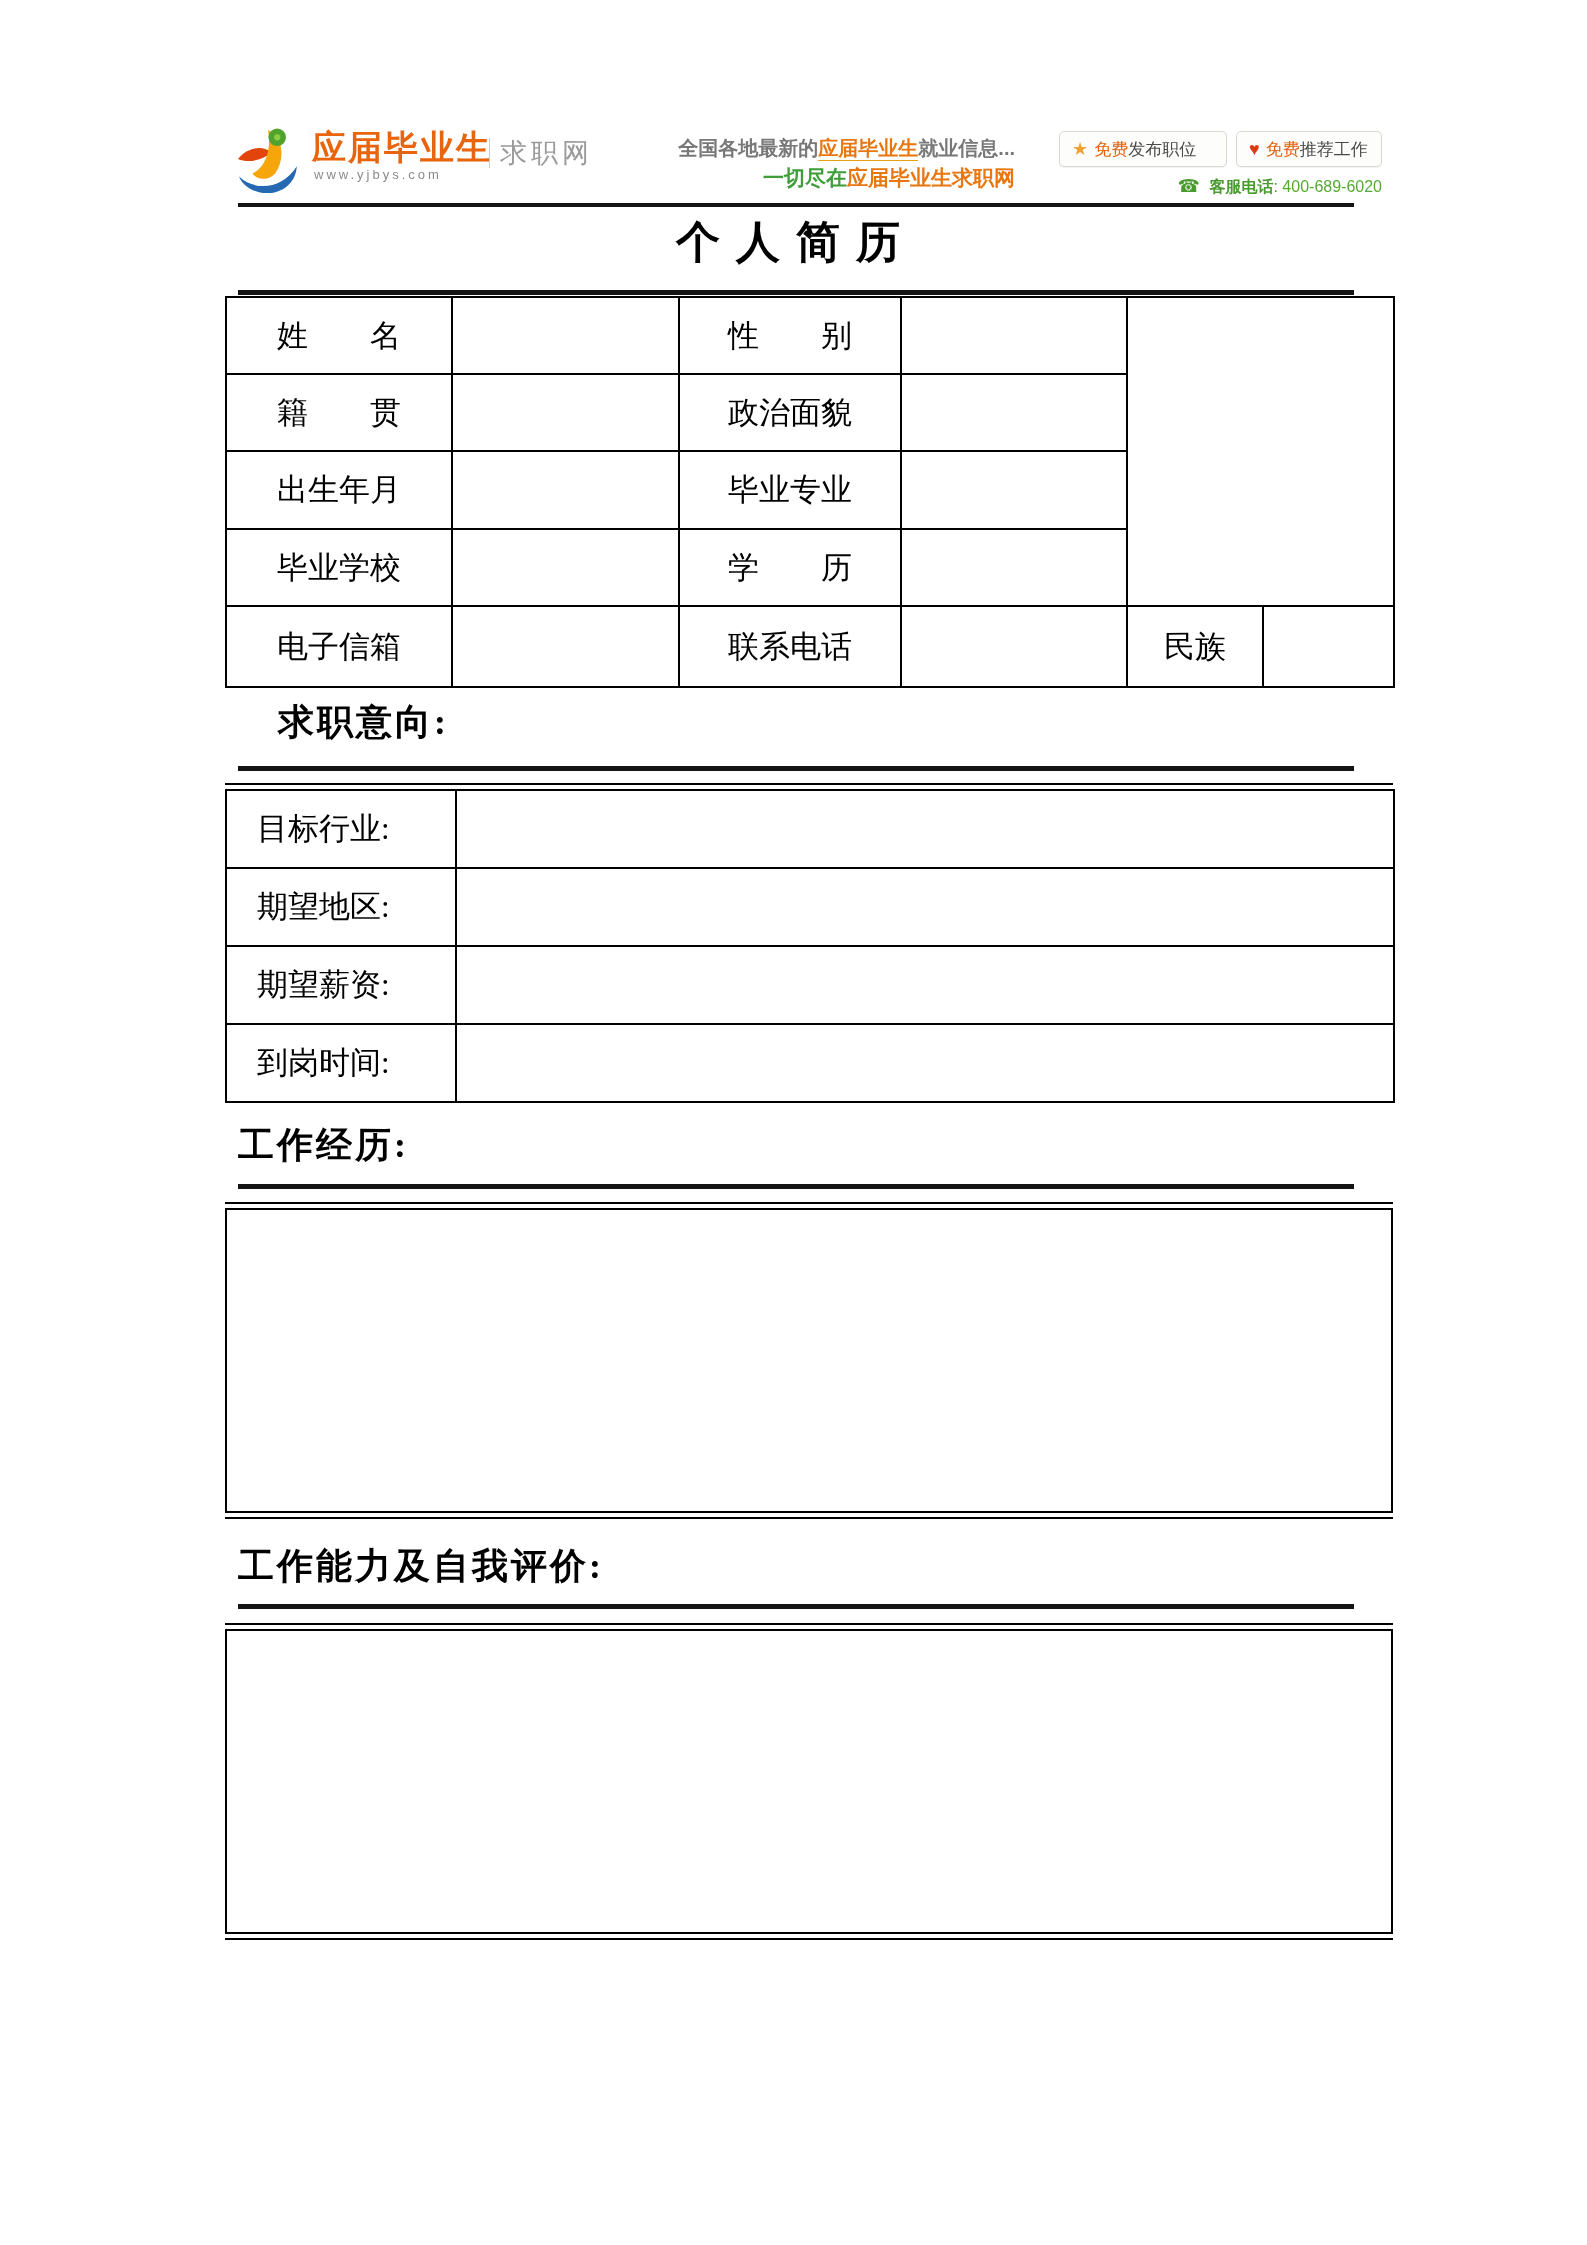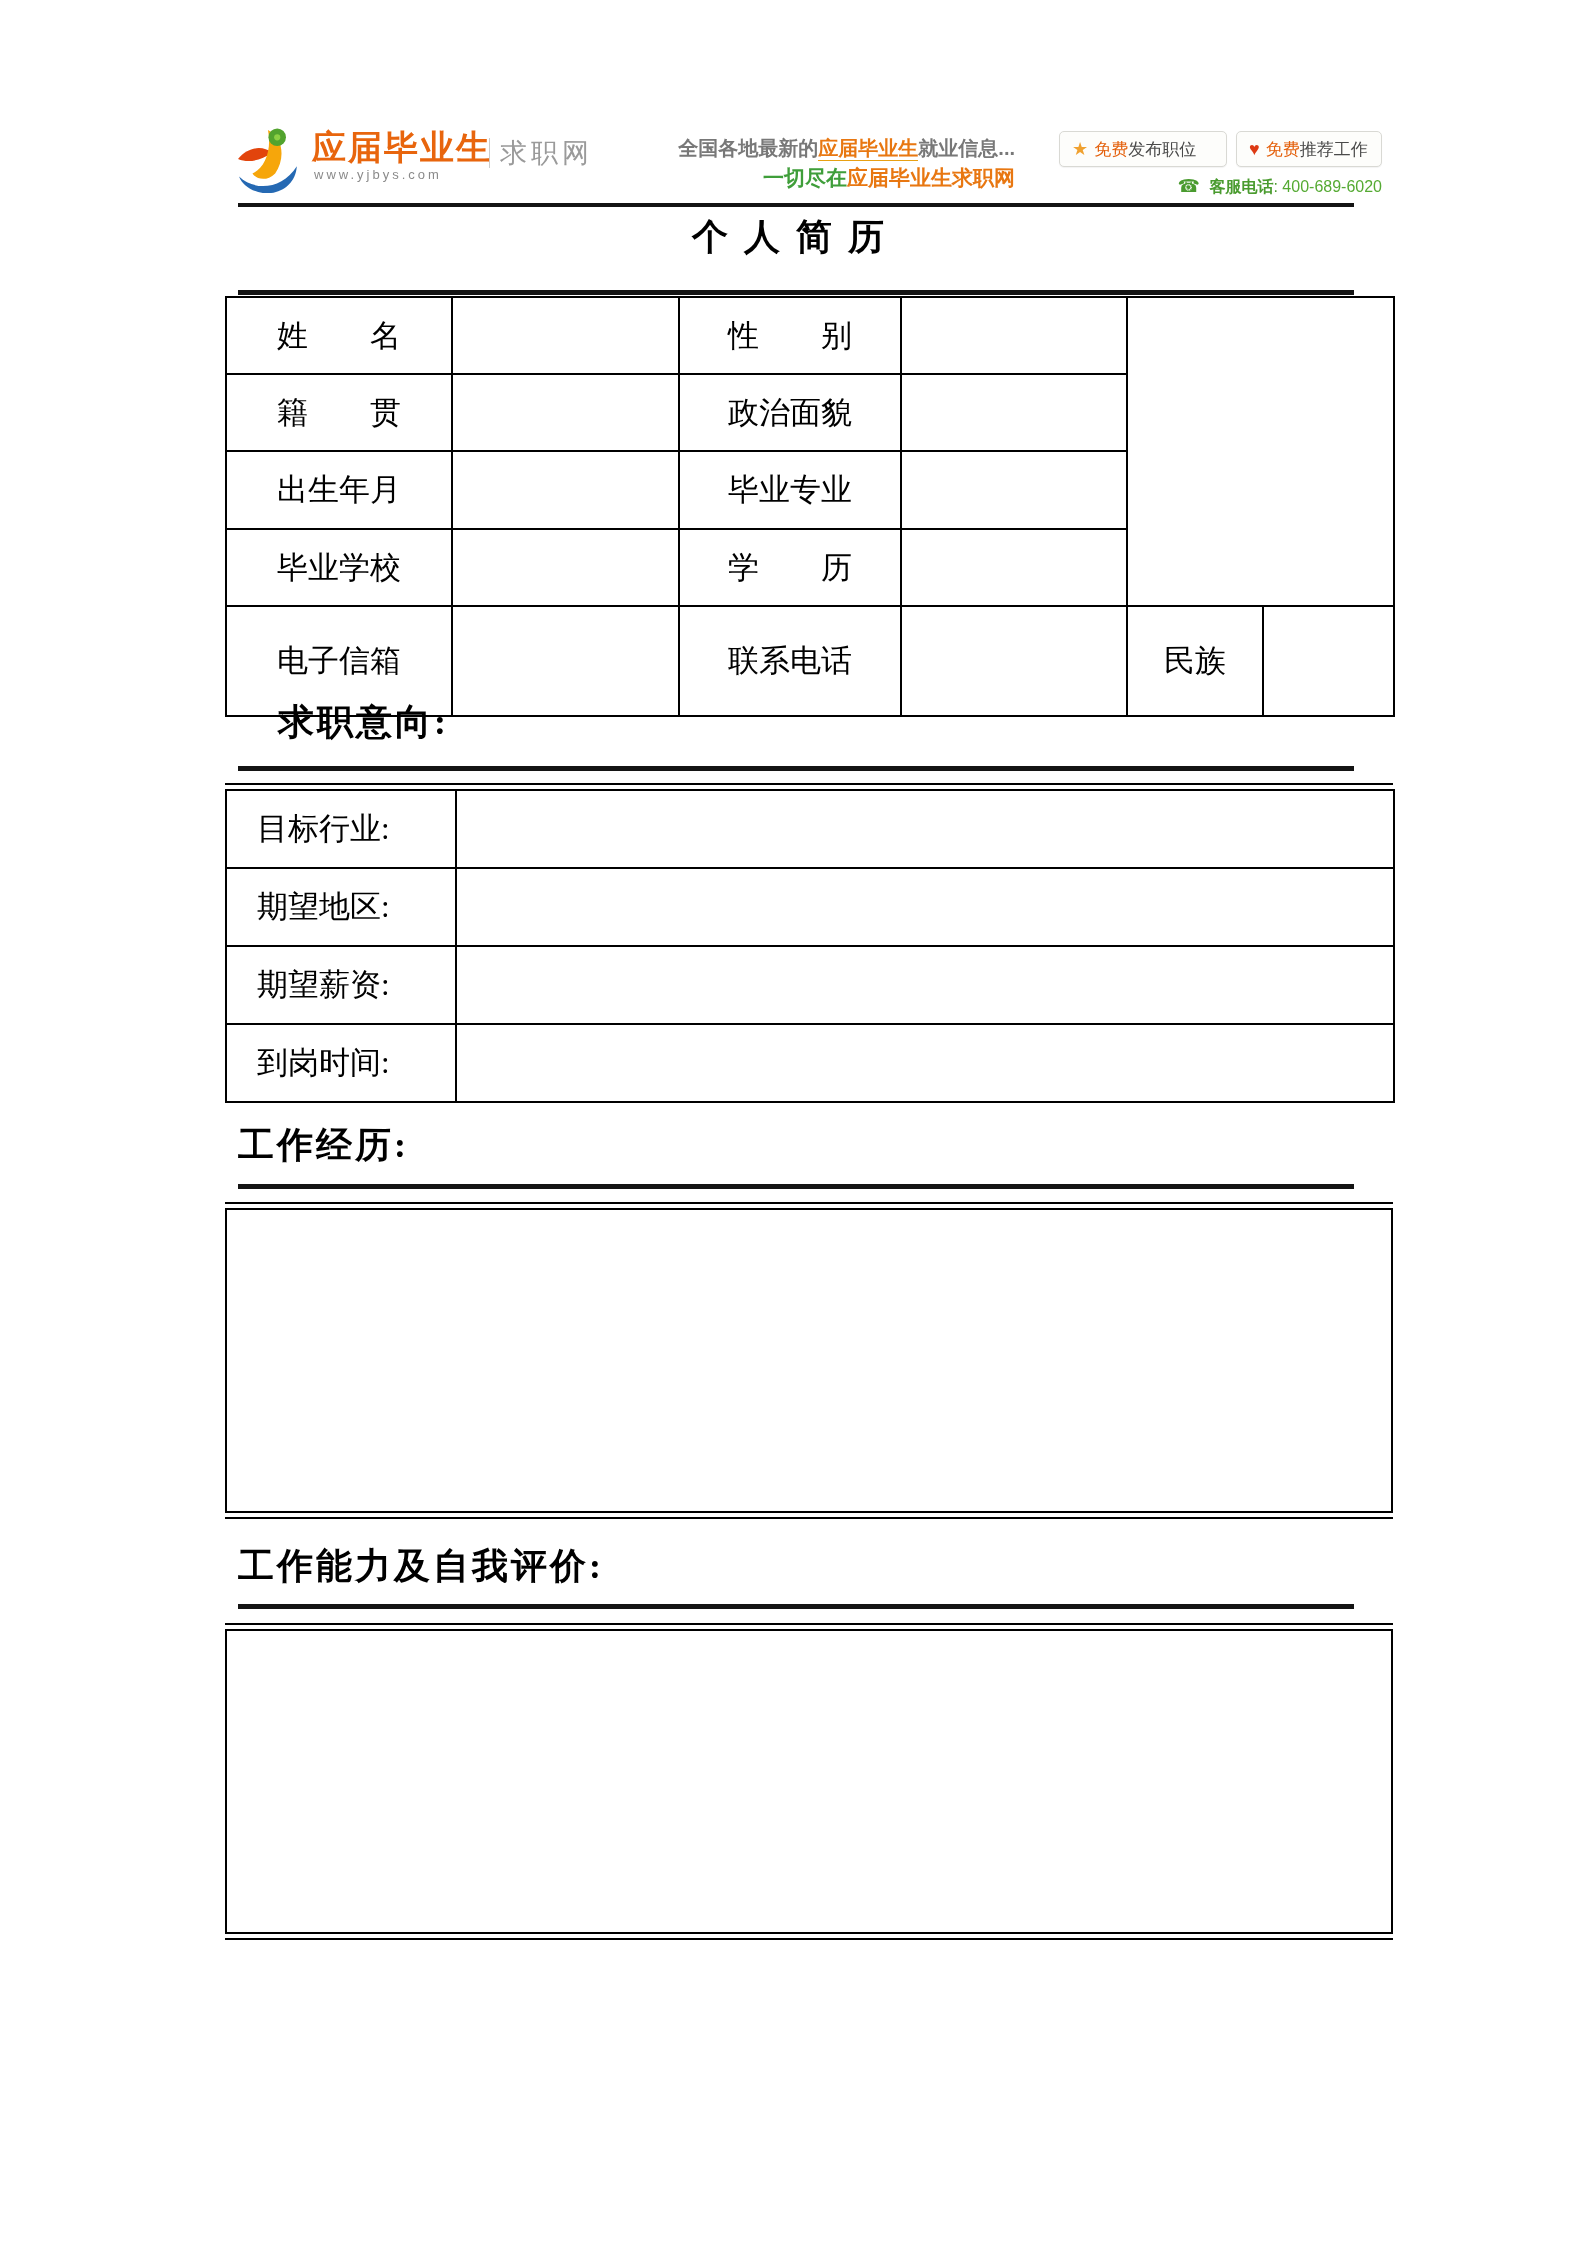--- a/index.html
+++ b/index.html
@@ -29,35 +29,35 @@
   .btn1{left:1059px;width:168px;}
   .btn2{left:1236px;width:146px;}
   .service{left:982px;top:177px;width:400px;text-align:right;font-size:16px;color:#4a9b2f;line-height:1;}
   .service .ph-ic{font-size:18px;margin-right:5px;}
   .service .lbl{font-weight:bold;}
   .service .num{color:#55aa33;}
 
   .header-rule{left:238px;top:203px;width:1116px;height:4px;background:#141414;}
 
   
-  .doc-title{left:238px;top:214px;width:1116px;text-align:center;font-size:36px;font-weight:bold;
+  .doc-title{left:238px;top:214px;width:1116px;text-align:center;font-size:44px;font-weight:bold;
              letter-spacing:16px;line-height:1.3;font-family:"Liberation Serif","DejaVu Serif",serif;}
   .sec-head{font-size:36px;font-weight:bold;letter-spacing:3px;line-height:1.1;
             font-family:"Liberation Serif","DejaVu Serif",serif;}
   .rule-thick{height:5px;background:#141414;}
   .rule-thin{height:2px;background:#000;}
 
   
   table{border-collapse:collapse;table-layout:fixed;}
   td{border:2px solid #000;font-family:"Liberation Serif","DejaVu Serif",serif;
      font-size:31px;color:#000;text-align:center;vertical-align:middle;padding:0;overflow:hidden;margin-top:16px;}
   .t1{left:225px;top:296px;width:1168px;}
   .t2{left:225px;top:789px;width:1168px;padding-left:39px;}
   .t2 td.lbl{text-align:left;padding-left:30px;}
-  tr.h77{height:77px;} tr.h78{height:78px;} tr.h85{height:110px;}
+  tr.h77{height:77px;} tr.h78{height:78px;} tr.h85{height:81px;}
 
   .bigbox{left:225px;width:1168px;height:305px;box-sizing:border-box;border:2px solid #000;background:#fff;}
 </style>
 </head>
 <body>
 
 <div class="page">
 
   <svg class="abs logo-icon" viewBox="0 0 64 64">
     <path d="M2,48 C18,63 44,60 58,38 C57,56 41,66 25,64 C13,62 5,56 2,48 Z" fill="#2569b3"></path>

